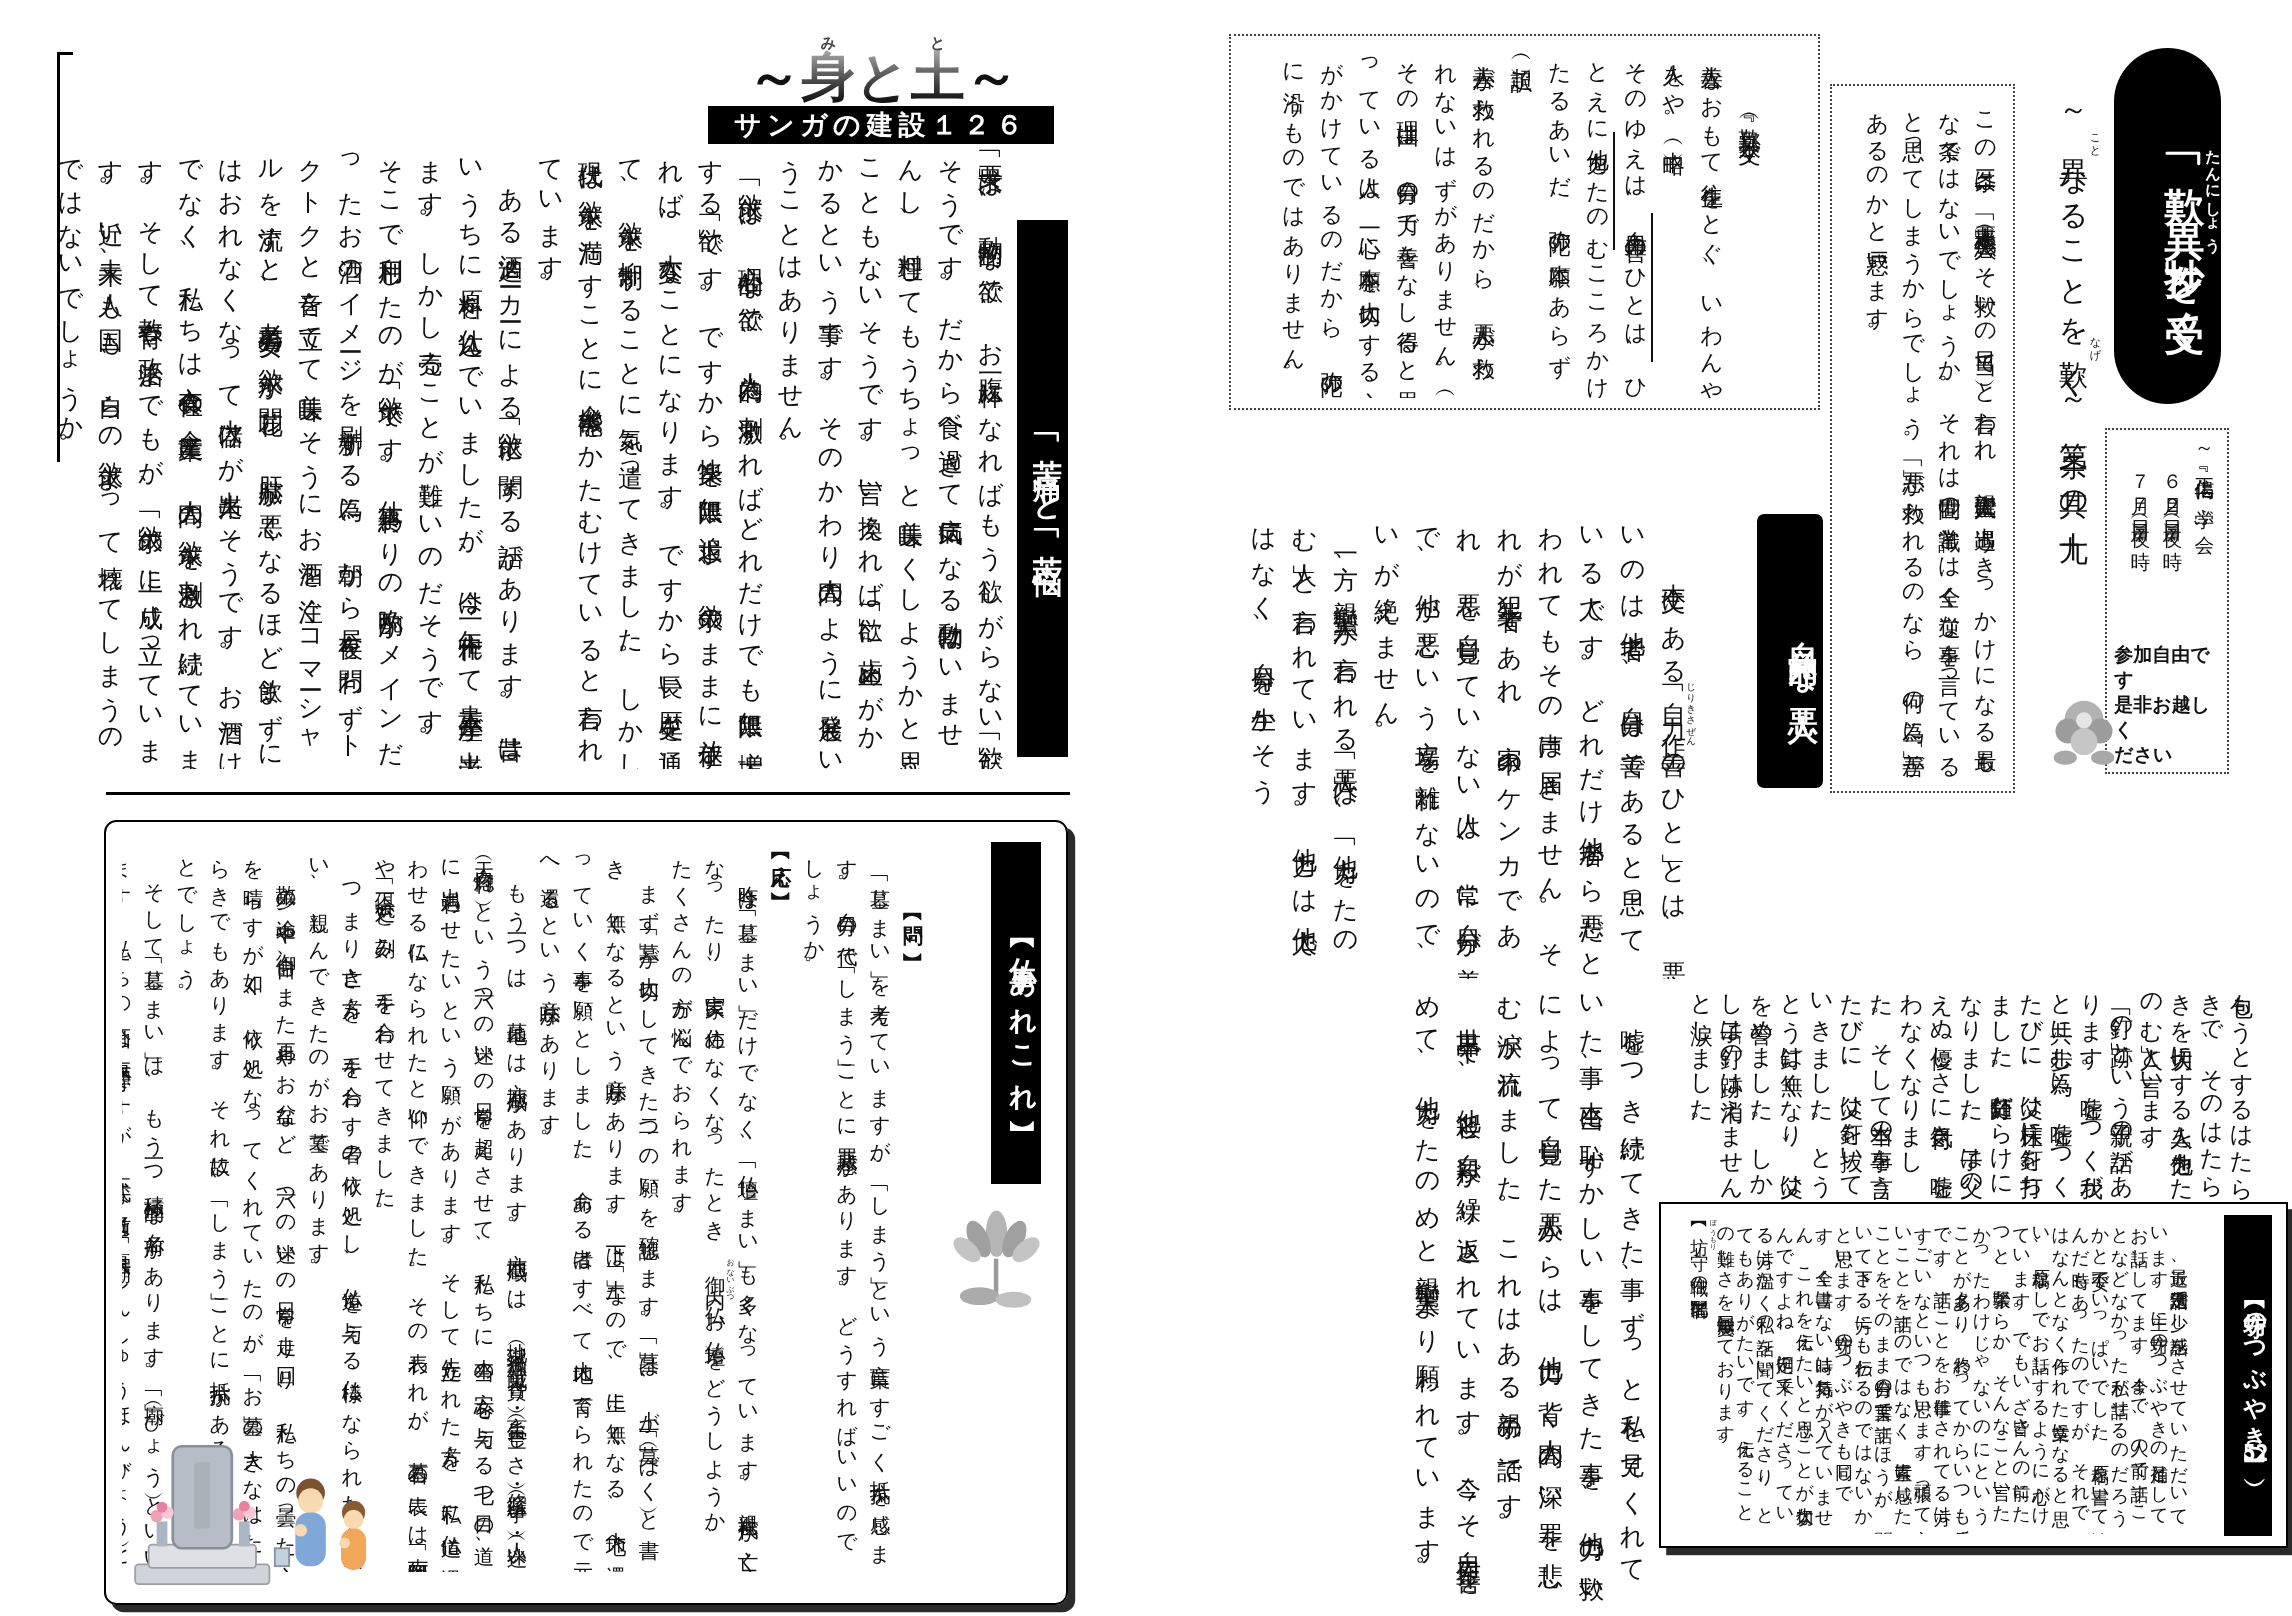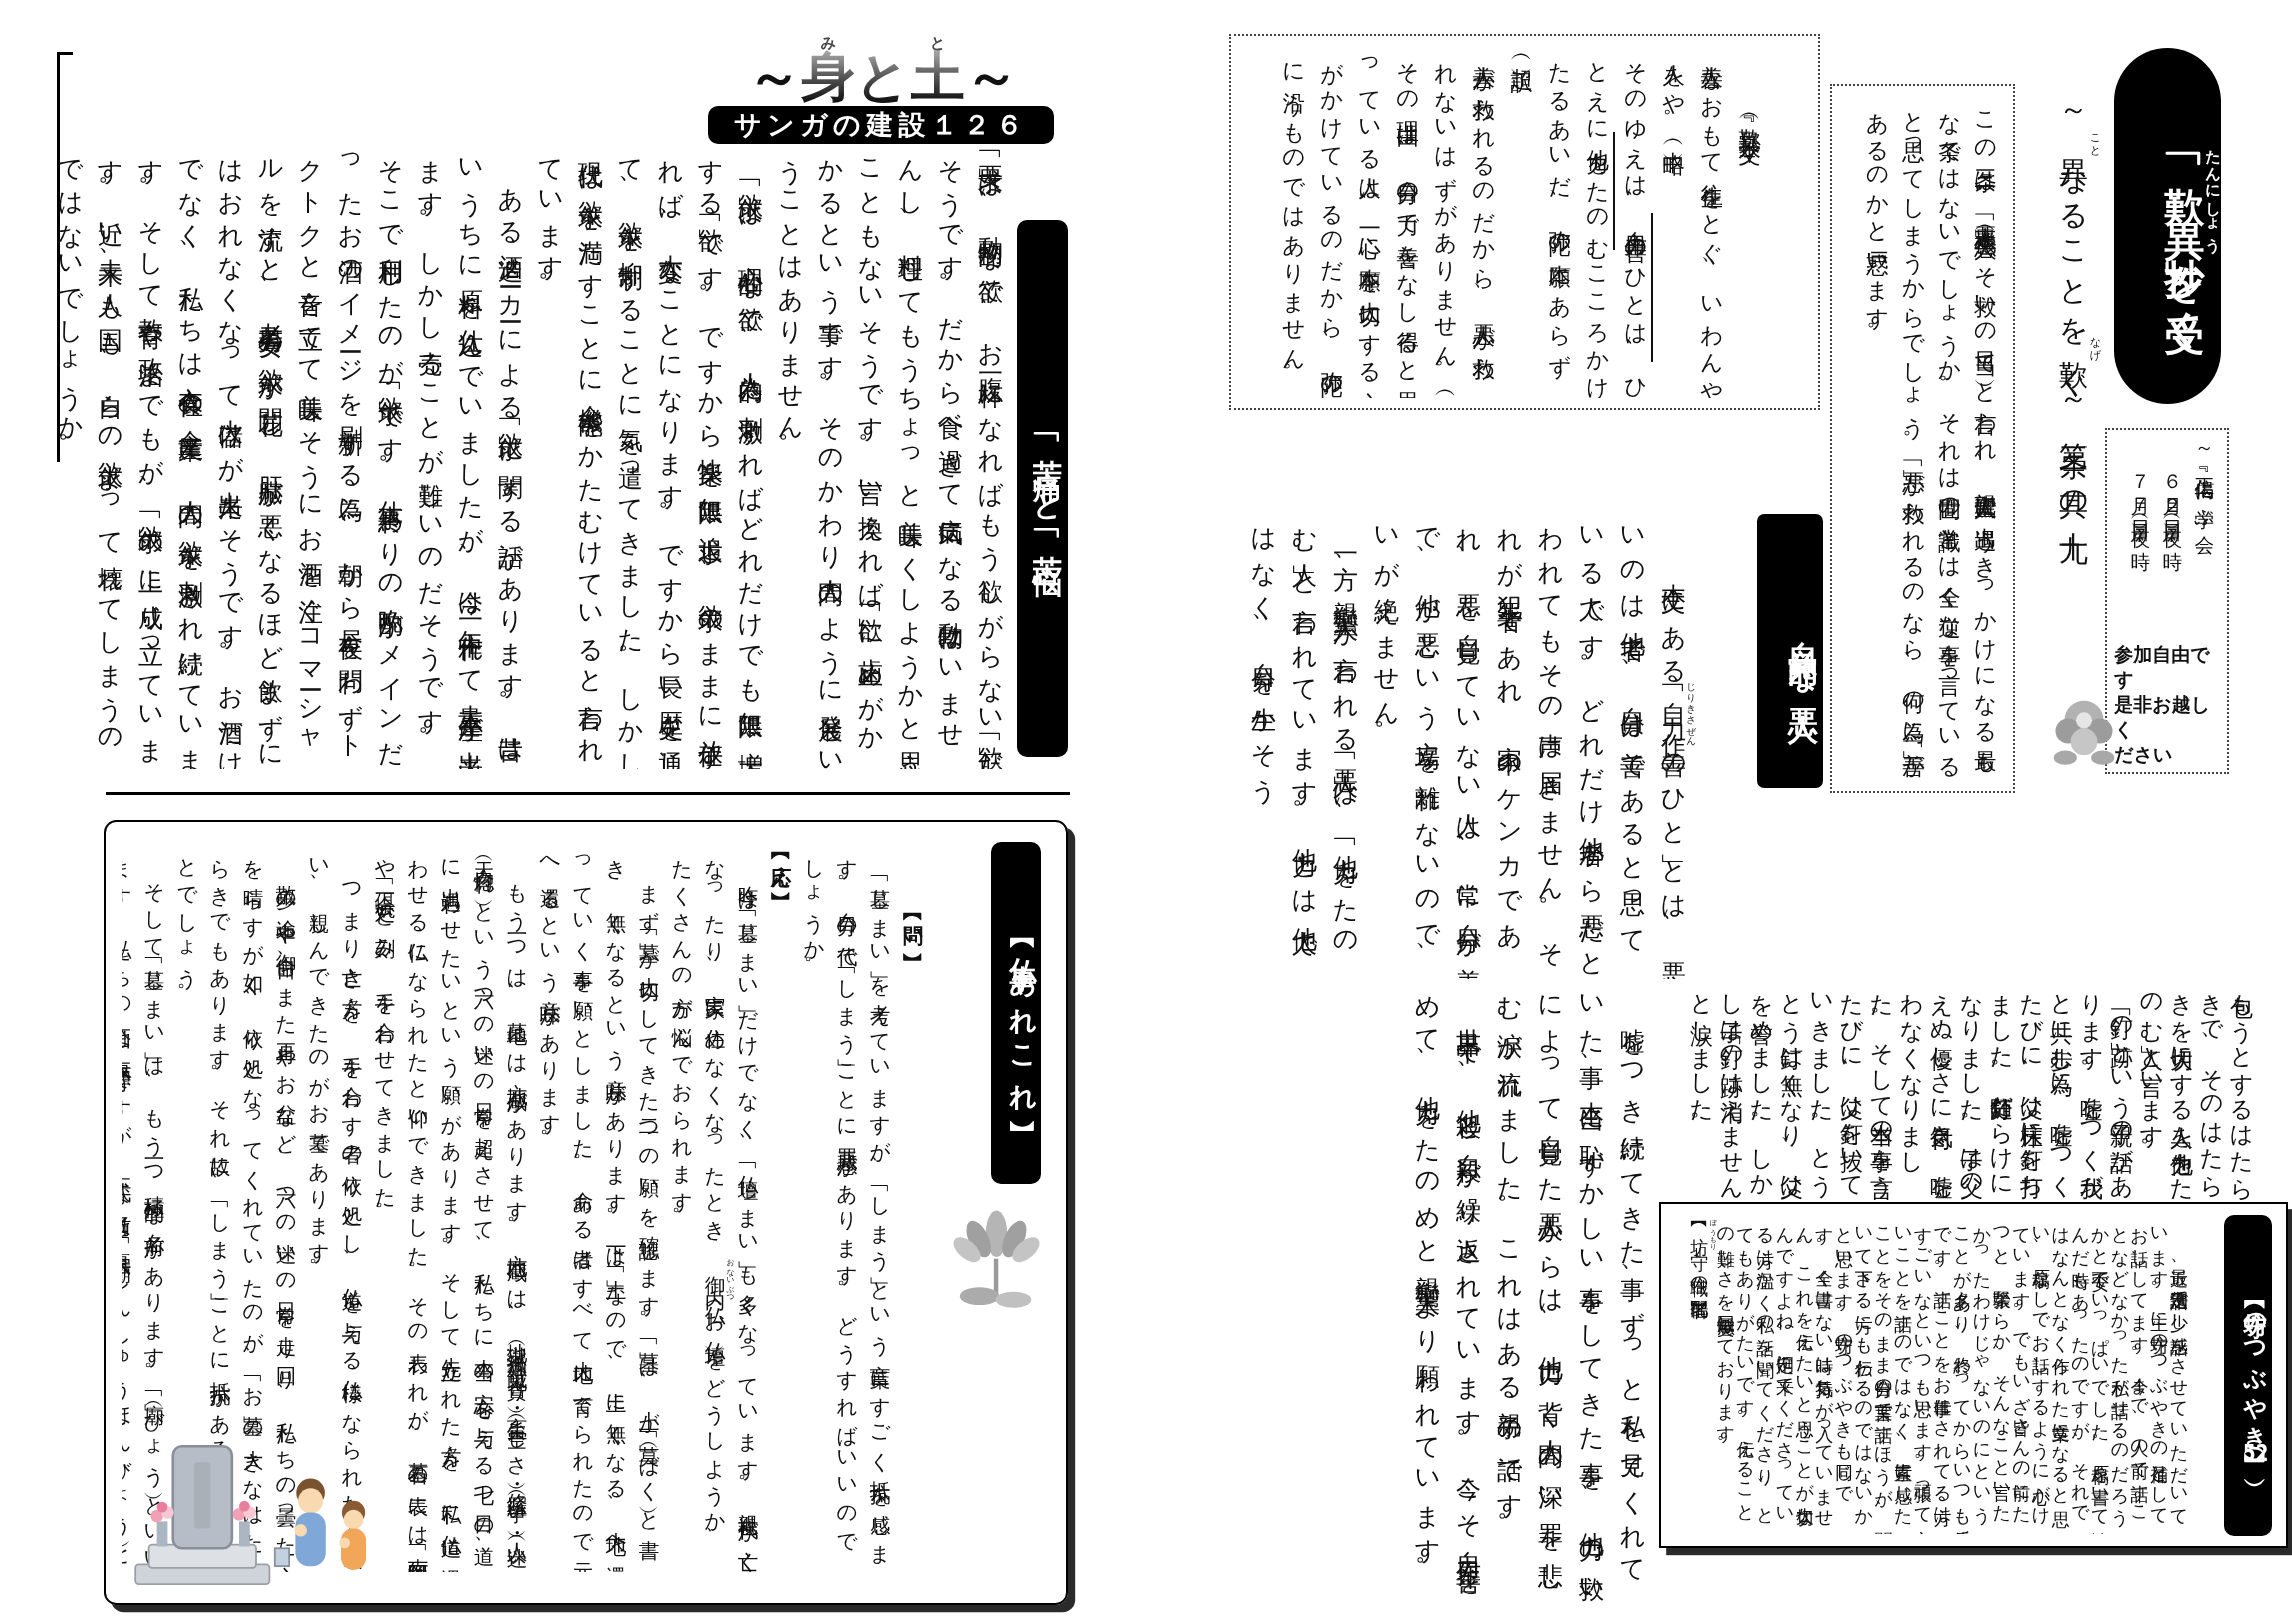--- a/index.html
+++ b/index.html
@@ -2,21 +2,21 @@
 <html lang="ja" style="font-size:14.3px"><head>
 <meta charset="utf-8">
 <style>
   html,body{margin:0;padding:0;background:#e8e8e8;}
   #canvas{position:relative;width:2293px;height:1617px;background:#ffffff;overflow:hidden;
           font-family:"DejaVu Sans",sans-serif;color:#111;}
   .v{writing-mode:vertical-rl;text-orientation:mixed;}
   .pre{white-space:pre-wrap;}
   .abs{position:absolute;}
   .serif{font-family:"DejaVu Serif",serif;}
-  .blackbox{background:#000;color:#fff;border-radius:10px;}
+  .blackbox{background:#000;color:#fff;}
   ruby rt{font-size:0.38em;letter-spacing:0;}
   
   .deco-line{left:57px;top:52px;width:2.7px;height:410px;background:#000;}
   .deco-hook{left:57px;top:52px;width:16px;height:2.7px;background:#000;}
   .lp-title{left:710px;top:36px;width:346px;text-align:center;font-size:54px;font-weight:bold;line-height:1.05;}
   .lp-title .grad{background:linear-gradient(180deg,#bdbdbd 0%,#4e4e4e 55%,#000 100%);
                   -webkit-background-clip:text;background-clip:text;color:transparent;}
   .lp-title rt{color:#444;font-size:15px;}
   .lp-bar{left:708px;top:106px;width:346px;height:38px;font-size:27px;font-weight:bold;
           display:flex;align-items:center;justify-content:center;letter-spacing:5.4px;}

